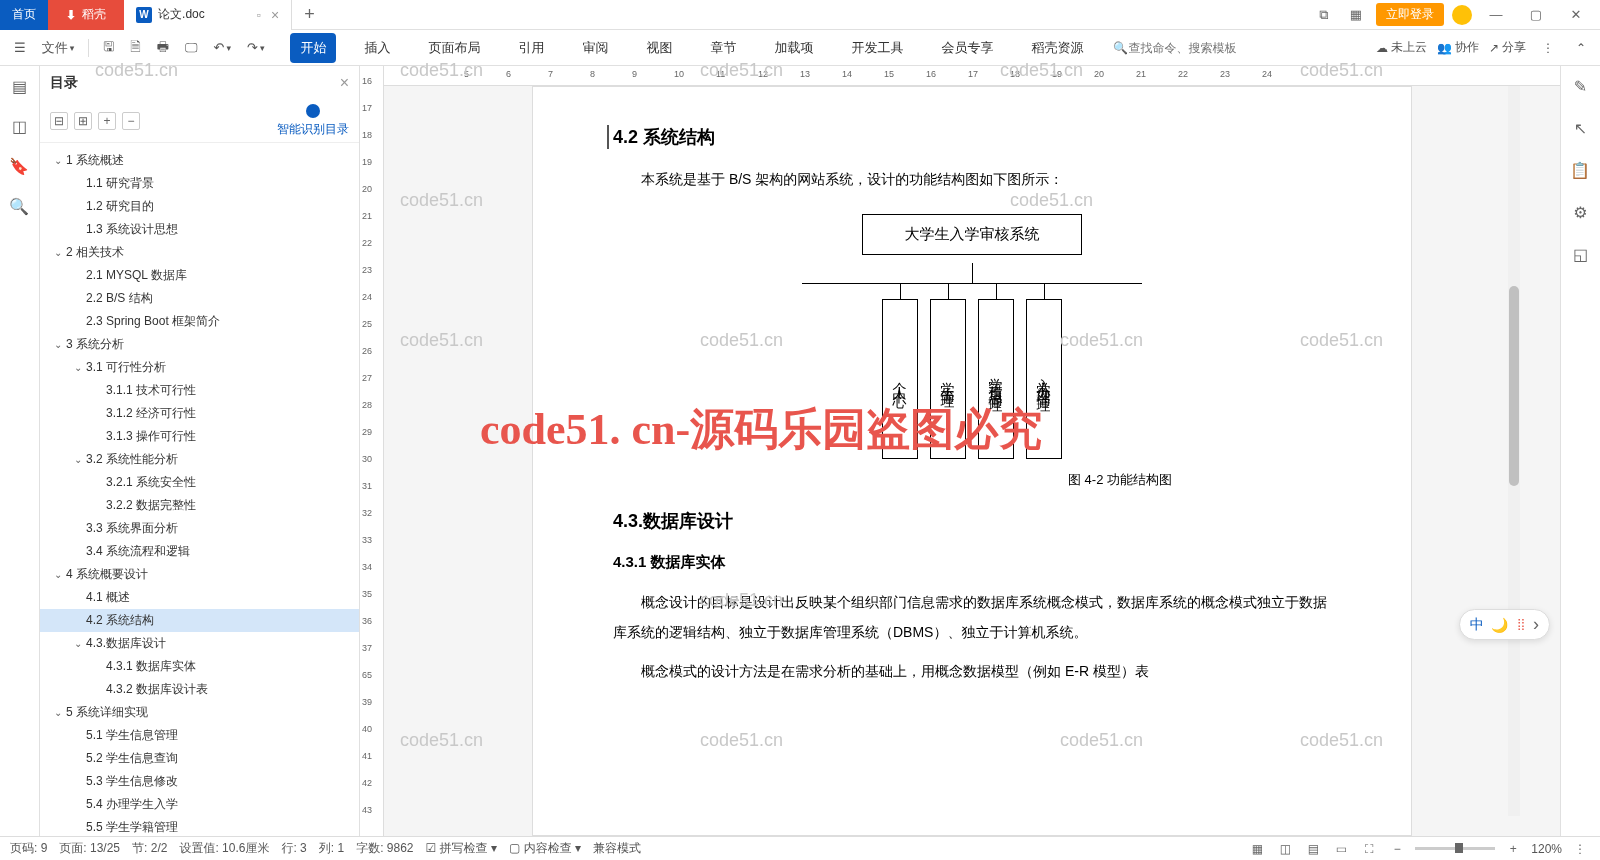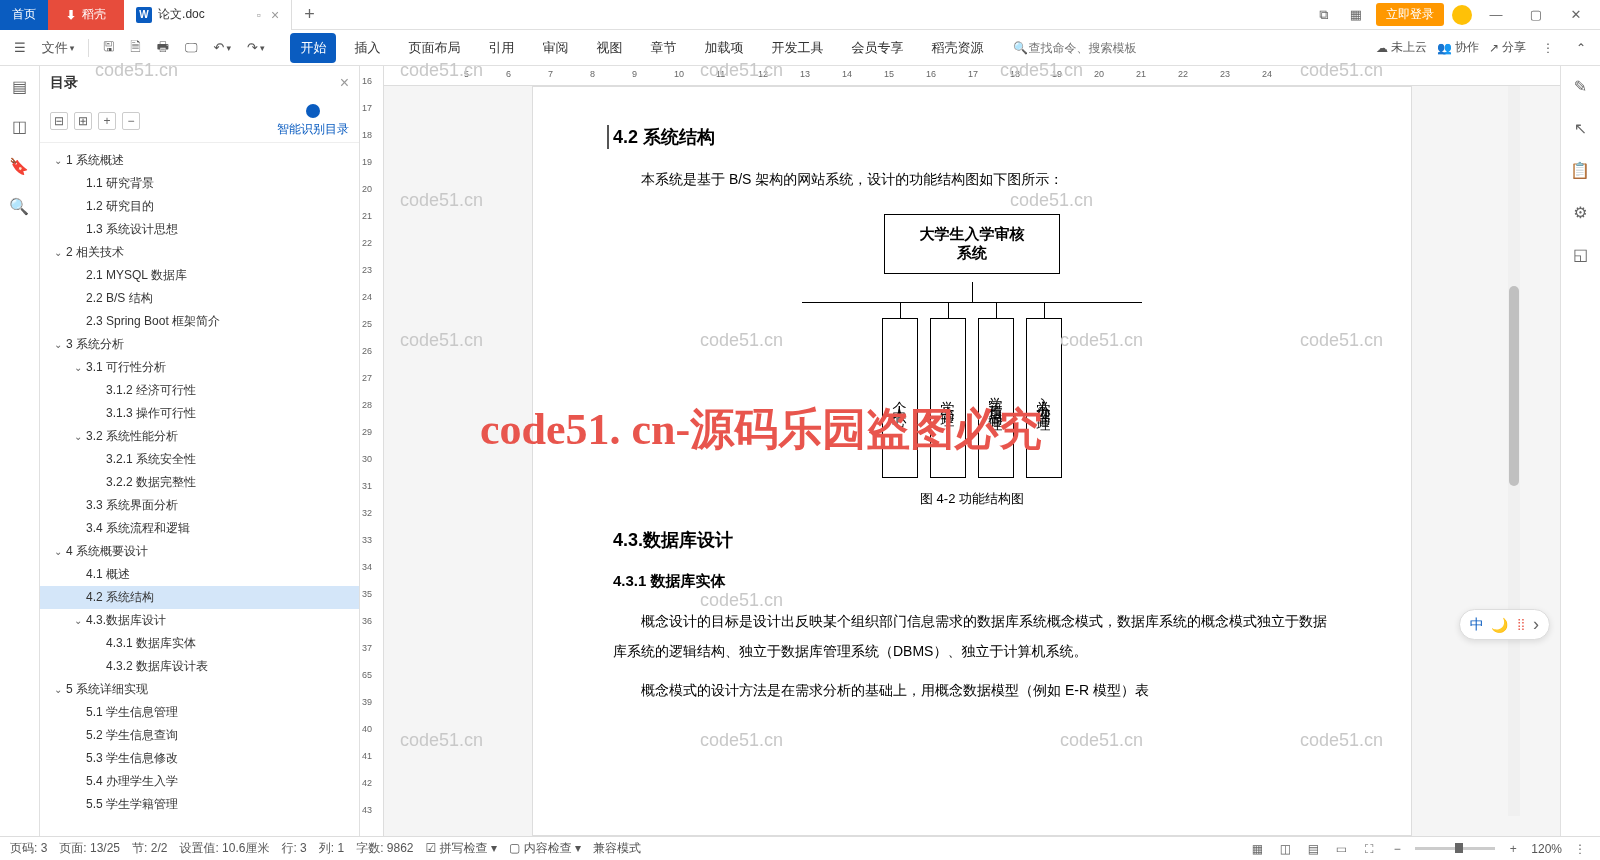--- a/index.html
+++ b/index.html
@@ -14,21 +14,21 @@
 .tab-add{padding:0 12px;color:#666;font-size:18px;}
 .titlebar-right{margin-left:auto;display:flex;align-items:center;gap:8px;padding-right:8px;}
 .tr-icon{width:24px;height:24px;display:flex;align-items:center;justify-content:center;color:#666;cursor:pointer;}
 .login-btn{background:#ff9800;color:#fff;padding:3px 10px;border-radius:3px;font-size:12px;}
 .avatar{width:20px;height:20px;border-radius:50%;background:#ffc107;}
 .win-btn{width:32px;height:24px;display:flex;align-items:center;justify-content:center;color:#666;}
 .toolbar{height:36px;background:#fff;display:flex;align-items:center;padding:0 8px;border-bottom:1px solid #e0e0e0;}
 .tb-left{display:flex;align-items:center;gap:4px;}
 .tb-btn{padding:4px 6px;color:#555;cursor:pointer;display:flex;align-items:center;gap:2px;}
 .tb-sep{width:1px;height:18px;background:#ddd;margin:0 4px;}
-.ribbon-tabs{display:flex;align-items:center;gap:8px;margin-left:20px;}
+.ribbon-tabs{display:flex;align-items:center;gap:18px;margin-left:20px;}
 .rtab{padding:6px 10px;color:#333;cursor:pointer;font-size:13px;}
 .rtab.active{background:#0a5cc0;color:#fff;border-radius:4px;}
 .search-box{margin-left:20px;display:flex;align-items:center;color:#999;font-size:12px;}
 .search-box input{border:none;outline:none;font-size:12px;width:120px;color:#999;}
 .tb-right{margin-left:auto;display:flex;align-items:center;gap:10px;color:#555;font-size:12px;}
 .tb-right-item{display:flex;align-items:center;gap:3px;cursor:pointer;}
 .main{display:flex;height:770px;}
 .left-rail{width:40px;background:#fff;border-right:1px solid #e0e0e0;display:flex;flex-direction:column;align-items:center;padding-top:8px;gap:16px;}
 .rail-icon{width:24px;height:24px;display:flex;align-items:center;justify-content:center;color:#666;cursor:pointer;font-size:16px;}
 .outline-panel{width:320px;background:#fff;border-right:1px solid #e0e0e0;display:flex;flex-direction:column;}
@@ -46,28 +46,28 @@
 .editor-area{flex:1;background:#f5f5f5;position:relative;display:flex;}
 .ruler-v{width:24px;background:#fff;border-right:1px solid #ddd;position:relative;font-size:9px;color:#666;}
 .ruler-v-tick{position:absolute;left:2px;}
 .doc-container{flex:1;overflow:hidden;position:relative;}
 .ruler-h{height:20px;background:#fff;border-bottom:1px solid #ddd;position:relative;font-size:9px;color:#666;}
 .ruler-h-tick{position:absolute;top:3px;}
 .page{width:880px;margin:0 auto;background:#fff;padding:30px 80px;min-height:750px;position:relative;border:1px solid #ddd;}
 .doc-h{font-size:18px;font-weight:bold;margin:8px 0 16px 0;}
 .doc-p{font-size:14px;line-height:2.1;text-indent:2em;margin-bottom:10px;}
 .diagram{margin:20px auto;width:400px;}
-.diag-root{border:1px solid #000;padding:10px 30px;text-align:center;font-size:15px;font-weight:bold;margin:0 auto 8px auto;width:176px;}
+.diag-root{border:1px solid #000;padding:10px 30px;text-align:center;font-size:15px;font-weight:normal;margin:0 auto 8px auto;width:220px;}
 .diag-line-v{width:1px;height:20px;background:#000;margin:0 auto;}
 .diag-line-h{height:1px;background:#000;margin:0 30px;}
 .diag-branches{display:flex;justify-content:center;gap:12px;margin-top:0;}
 .diag-branch{display:flex;flex-direction:column;align-items:center;}
 .diag-bline{width:1px;height:15px;background:#000;}
 .diag-box{border:1px solid #000;width:36px;height:160px;display:flex;align-items:center;justify-content:center;writing-mode:vertical-rl;font-size:14px;letter-spacing:4px;padding:8px 0;}
-.diag-caption{text-align:center;font-size:13px;margin-top:12px;}
+.diag-caption{text-align:right;font-size:13px;margin-top:12px;}
 .right-rail{width:40px;background:#fff;border-left:1px solid #e0e0e0;display:flex;flex-direction:column;align-items:center;padding-top:8px;gap:18px;}
 .watermark{position:absolute;color:#e8554d;font-size:44px;font-weight:bold;pointer-events:none;z-index:100;white-space:nowrap;font-family:"SimSun",serif;}
 .wm-small{position:absolute;color:#c8c8c8;font-size:18px;pointer-events:none;z-index:50;}
 .statusbar{height:24px;background:#fff;border-top:1px solid #ddd;display:flex;align-items:center;padding:0 10px;font-size:12px;color:#555;gap:12px;}
 .sb-right{margin-left:auto;display:flex;align-items:center;gap:8px;}
 .sb-icon{width:20px;height:18px;display:flex;align-items:center;justify-content:center;color:#666;cursor:pointer;}
 .zoom-slider{width:80px;height:3px;background:#ccc;position:relative;}
 .zoom-thumb{position:absolute;width:8px;height:10px;background:#666;top:-4px;left:40px;}
 .float-lang{position:absolute;right:50px;bottom:220px;background:#fff;border:1px solid #ddd;border-radius:20px;padding:4px 10px;display:flex;align-items:center;gap:8px;box-shadow:0 2px 6px rgba(0,0,0,0.1);z-index:200;}
 .fl-item{color:#0a5cc0;font-size:14px;}
@@ -208,20 +208,24 @@
           <span class="tree-toggle"></span>
           <span>2.3 Spring Boot 框架简介</span>
         </div>
         <div class="tree-item" style="padding-left: 14px;">
           <span class="tree-toggle">⌄</span>
           <span>3 系统分析</span>
         </div>
         <div class="tree-item" style="padding-left: 34px;">
           <span class="tree-toggle">⌄</span>
           <span>3.1 可行性分析</span>
+        </div>
+        <div class="tree-item" style="padding-left: 54px;">
+          <span class="tree-toggle"></span>
+          <span>3.1.1 技术可行性</span>
         </div>
         <div class="tree-item" style="padding-left: 54px;">
           <span class="tree-toggle"></span>
           <span>3.1.2 经济可行性</span>
         </div>
         <div class="tree-item" style="padding-left: 54px;">
           <span class="tree-toggle"></span>
           <span>3.1.3 操作可行性</span>
         </div>
         <div class="tree-item" style="padding-left: 34px;">
@@ -390,21 +394,21 @@
   <div class="right-rail">
     <div class="rail-icon">✎</div>
     <div class="rail-icon">↖</div>
     <div class="rail-icon">📋</div>
     <div class="rail-icon">⚙</div>
     <div class="rail-icon">◱</div>
   </div>
 </div>
 
 <div class="statusbar">
-  <span>页码: 3</span>
+  <span>页码: 9</span>
   <span>页面: 13/25</span>
   <span>节: 2/2</span>
   <span>设置值: 10.6厘米</span>
   <span>行: 3</span>
   <span>列: 1</span>
   <span>字数: 9862</span>
   <span>☑ <span>拼写检查</span> ▾</span>
   <span>▢ <span>内容检查</span> ▾</span>
   <span>兼容模式</span>
   <div class="sb-right">

